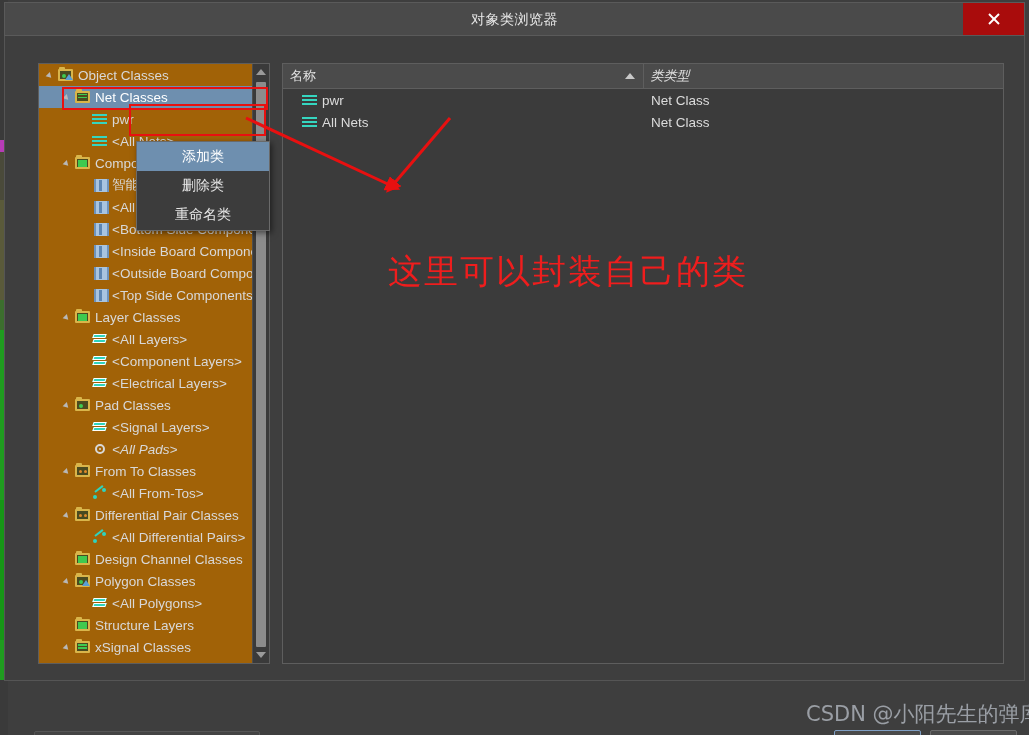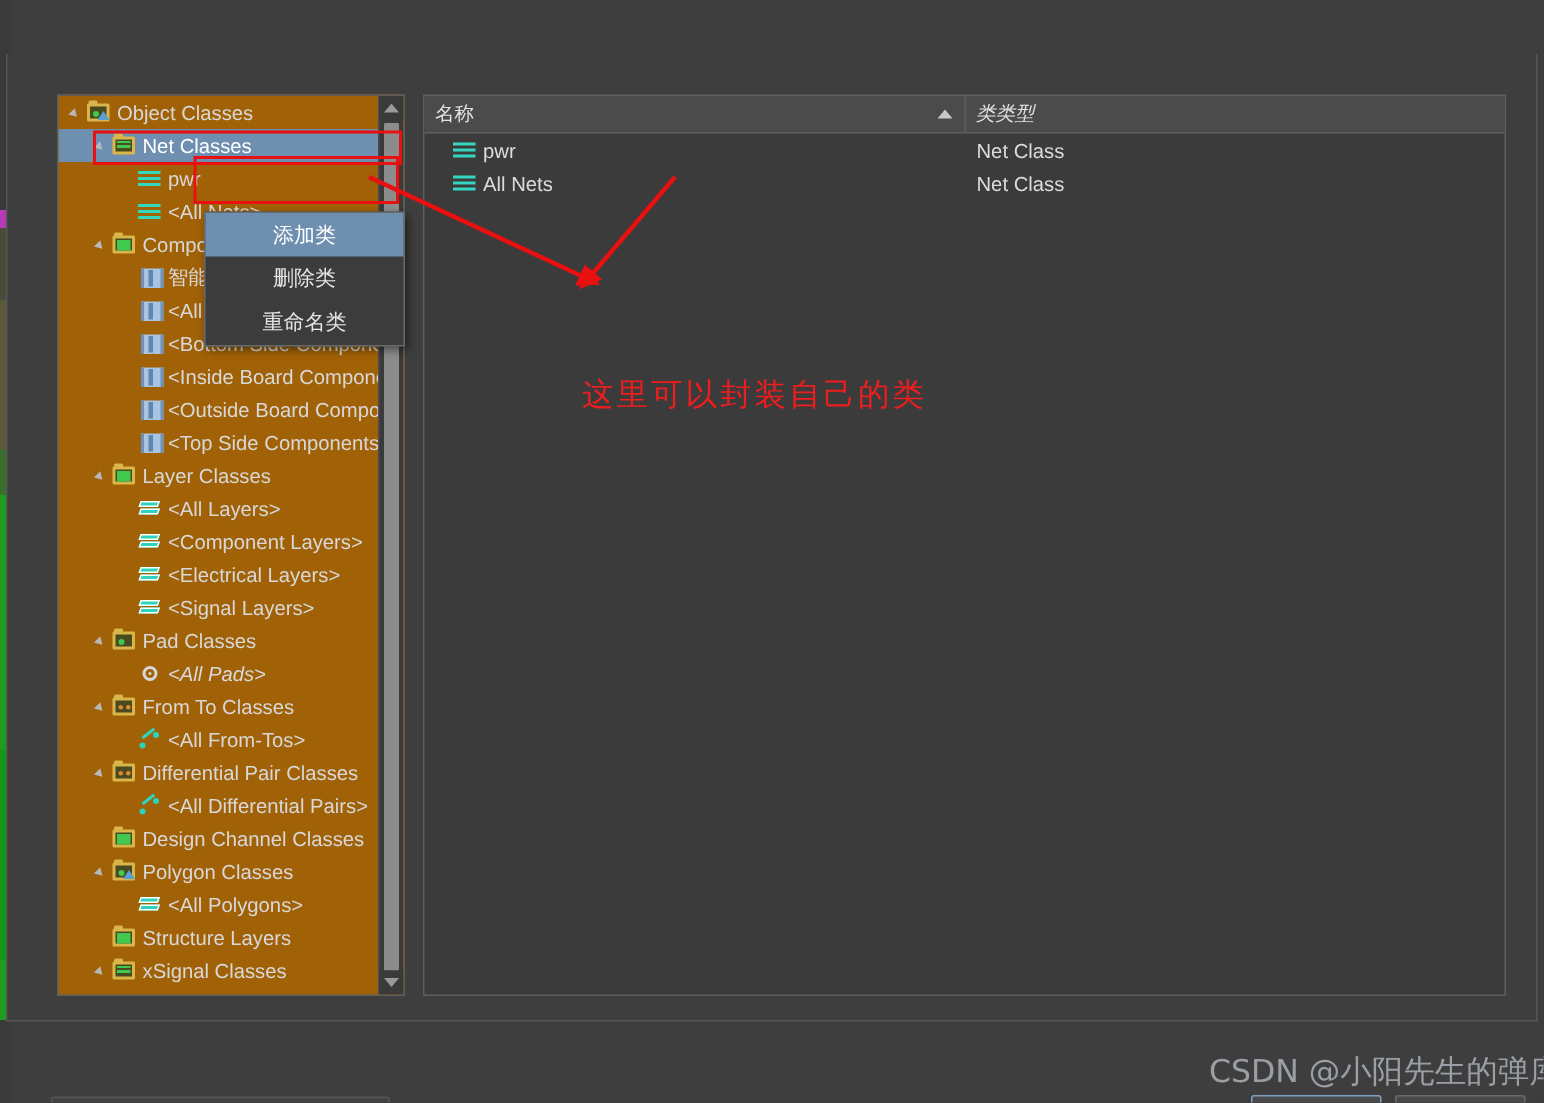--- a/index.html
+++ b/index.html
@@ -273,38 +273,47 @@
   
   .anno-box {
     position:absolute; border:2px solid #e81010; box-sizing:border-box; z-index:50;
     pointer-events:none;
   }
   .anno-box.sel-row { left:62px; top:87px; width:206px; height:23px; }
   .anno-box.menu-item { left:129px; top:104px; width:137px; height:32px; }
   .anno-arrow { position:absolute; left:0; top:0; z-index:51; pointer-events:none; }
   .anno-text {
     position:absolute; left:388px; top:249px;
-    color:#ef1d1d; font-size:21px; letter-spacing:2px;
+    color:#ef1d1d; font-size:34px; letter-spacing:2px;
     z-index:52; white-space:nowrap;
   }
   .watermark {
     position:absolute; left:806px; top:700px;
     color:#9fa4ab; font-size:21px; opacity:0.95;
     z-index:60; white-space:nowrap;
     font-family:"DejaVu Sans", sans-serif;
   }
 </style>
 </head>
 <body>
 
 <div id="app">
 
   <div class="pcb-strip"></div>
   <div class="pcb-strip2"></div>
 
+  <div class="titlebar">
+    <div class="title-text">对象类浏览器</div>
+    <div class="close-btn">
+      <svg width="16" height="16" viewBox="0 0 16 16">
+        <line x1="3" y1="3" x2="13" y2="13" stroke="#ffffff" stroke-width="2"></line>
+        <line x1="13" y1="3" x2="3" y2="13" stroke="#ffffff" stroke-width="2"></line>
+      </svg>
+    </div>
+  </div>
 
   <div class="dialog-body">
 
     <div class="tree-panel">
       <div class="tree-scroll" id="tree-scroll">
           <div class="tree-row" style="padding-left: 6px;">
             <span class="twisty open"></span>
             <span class="ticon">
               <span class="ic-folder"></span>
               <span class="ic-folder-inner"></span>
@@ -427,38 +436,38 @@
           <div class="tree-row" style="padding-left: 40px; text-align: right;">
             <span class="twisty"></span>
             <span class="ticon">
               <span class="ic-layers">
                 <i></i>
                 <i></i>
               </span>
             </span>
             <span class="tlabel">&lt;Electrical Layers&gt;</span>
           </div>
+          <div class="tree-row" style="padding-left: 23px;">
+            <span class="twisty open"></span>
+            <span class="ticon">
+              <span class="ic-folder"></span>
+              <span class="ic-folder-inner"></span>
+              <span class="ic-dot-green"></span>
+            </span>
+            <span class="tlabel">Pad Classes</span>
+          </div>
           <div class="tree-row" style="padding-left: 40px;">
             <span class="twisty"></span>
             <span class="ticon">
               <span class="ic-layers">
                 <i></i>
                 <i></i>
               </span>
             </span>
             <span class="tlabel">&lt;Signal Layers&gt;</span>
-          </div>
-          <div class="tree-row" style="padding-left: 23px;">
-            <span class="twisty open"></span>
-            <span class="ticon">
-              <span class="ic-folder"></span>
-              <span class="ic-folder-inner"></span>
-              <span class="ic-dot-green"></span>
-            </span>
-            <span class="tlabel">Pad Classes</span>
           </div>
           <div class="tree-row" style="padding-left: 40px; font-style: italic;">
             <span class="twisty"></span>
             <span class="ticon">
               <span class="ic-pad"></span>
             </span>
             <span class="tlabel">&lt;All Pads&gt;</span>
           </div>
           <div class="tree-row" style="padding-left: 23px;">
             <span class="twisty open"></span>

